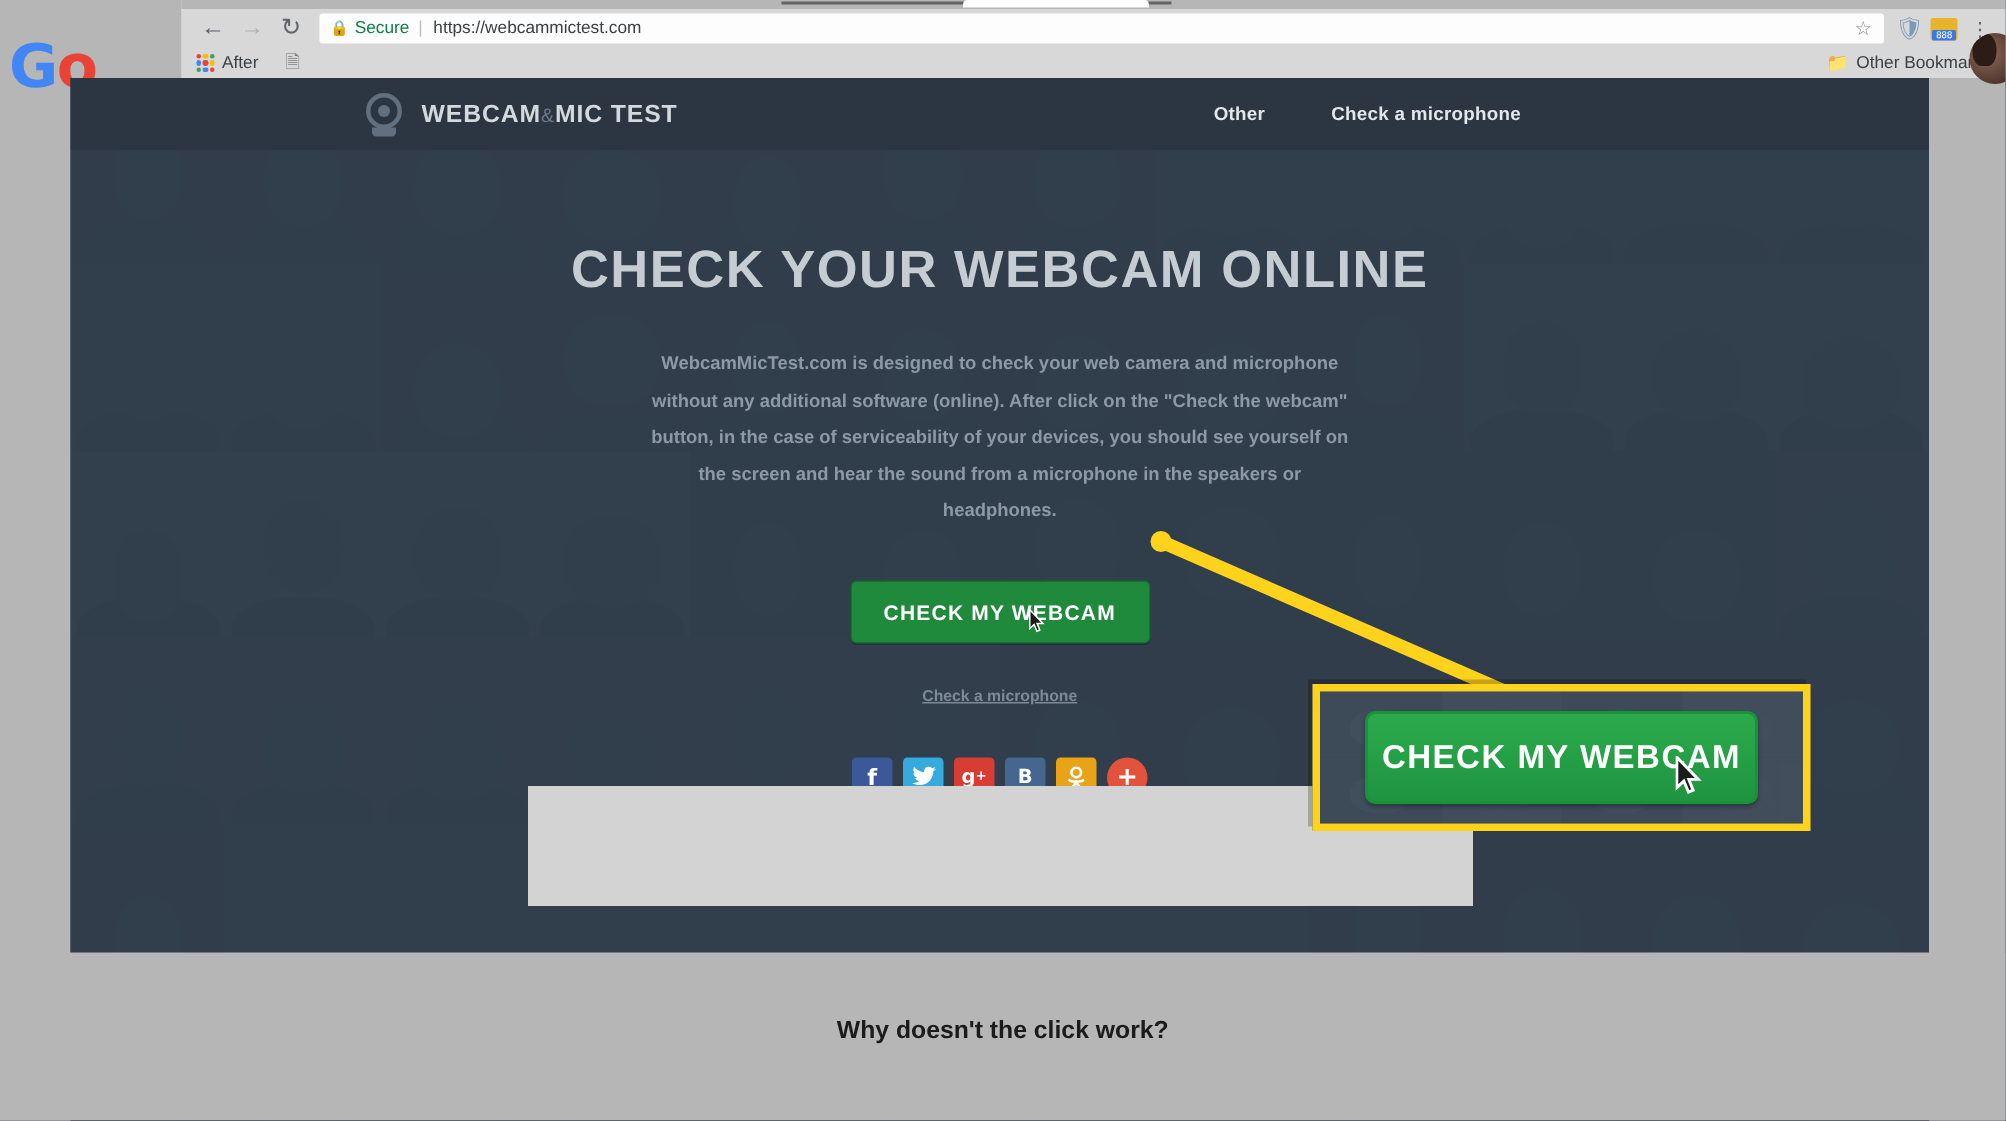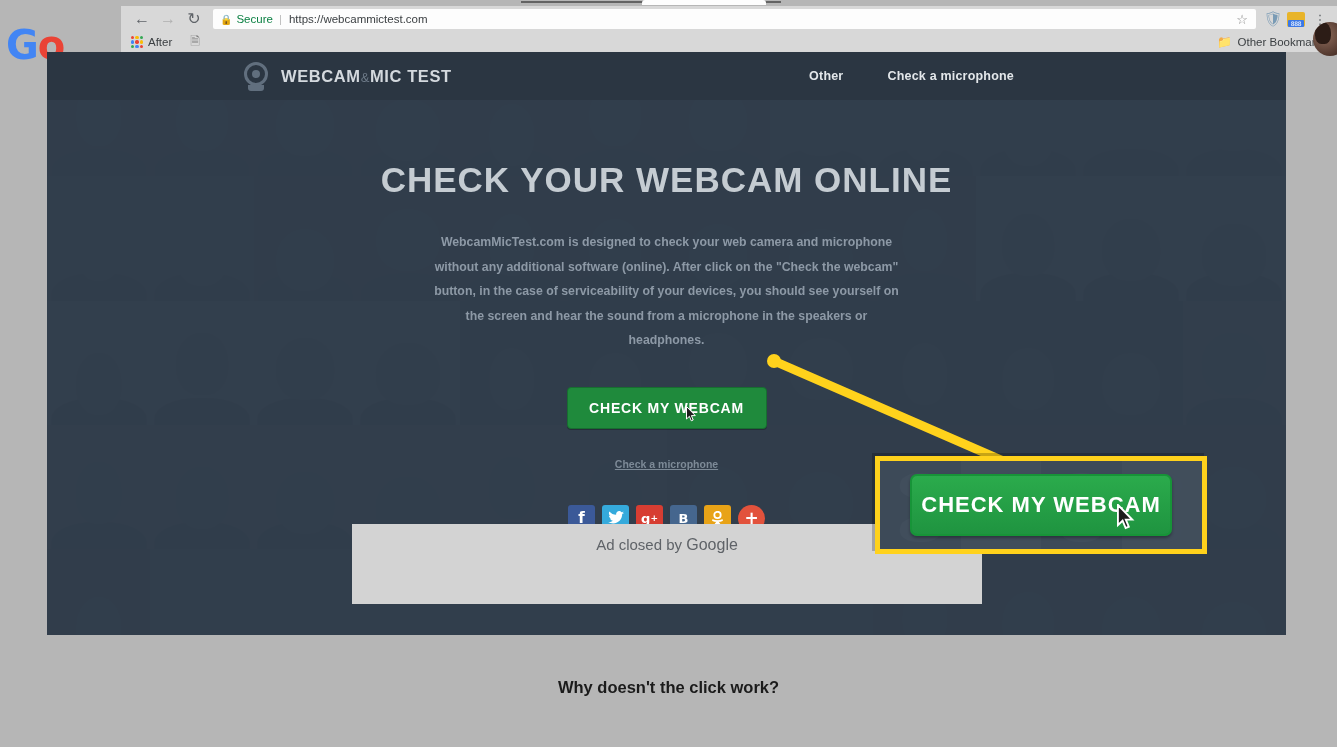--- a/index.html
+++ b/index.html
@@ -732,24 +732,20 @@
         <svg width="13" height="15" viewBox="0 0 13 15">
           <circle cx="6.5" cy="4" r="3.2" fill="none" stroke="#ffffff" stroke-width="1.8"></circle>
           <path d="M2,9.2 C3.4,10.4 9.6,10.4 11,9.2 M4,14 L6.5,10.5 L9,14" stroke="#ffffff" stroke-width="1.8" fill="none" stroke-linecap="round"></path>
         </svg>
       </div>
       <div class="social-btn round" style="background:#e2523c;font-size:17px">+</div>
     </div>
   </div>
 
   <div id="ad-block">
-    <div id="ad-closed-text">
-      <span>Ad closed by</span>
-      <span class="g-word">Google</span>
-    </div>
   </div>
 
 </div>
 
 <svg id="pointer-line">
   <line x1="14" y1="16" x2="280" y2="132" stroke="#ffd21c" stroke-width="9" stroke-linecap="round"></line>
   <line x1="270" y1="128" x2="300" y2="133" stroke="#ffd21c" stroke-width="9" stroke-linecap="round"></line>
   <circle cx="14" cy="16" r="7" fill="#ffd21c"></circle>
 </svg>
 

